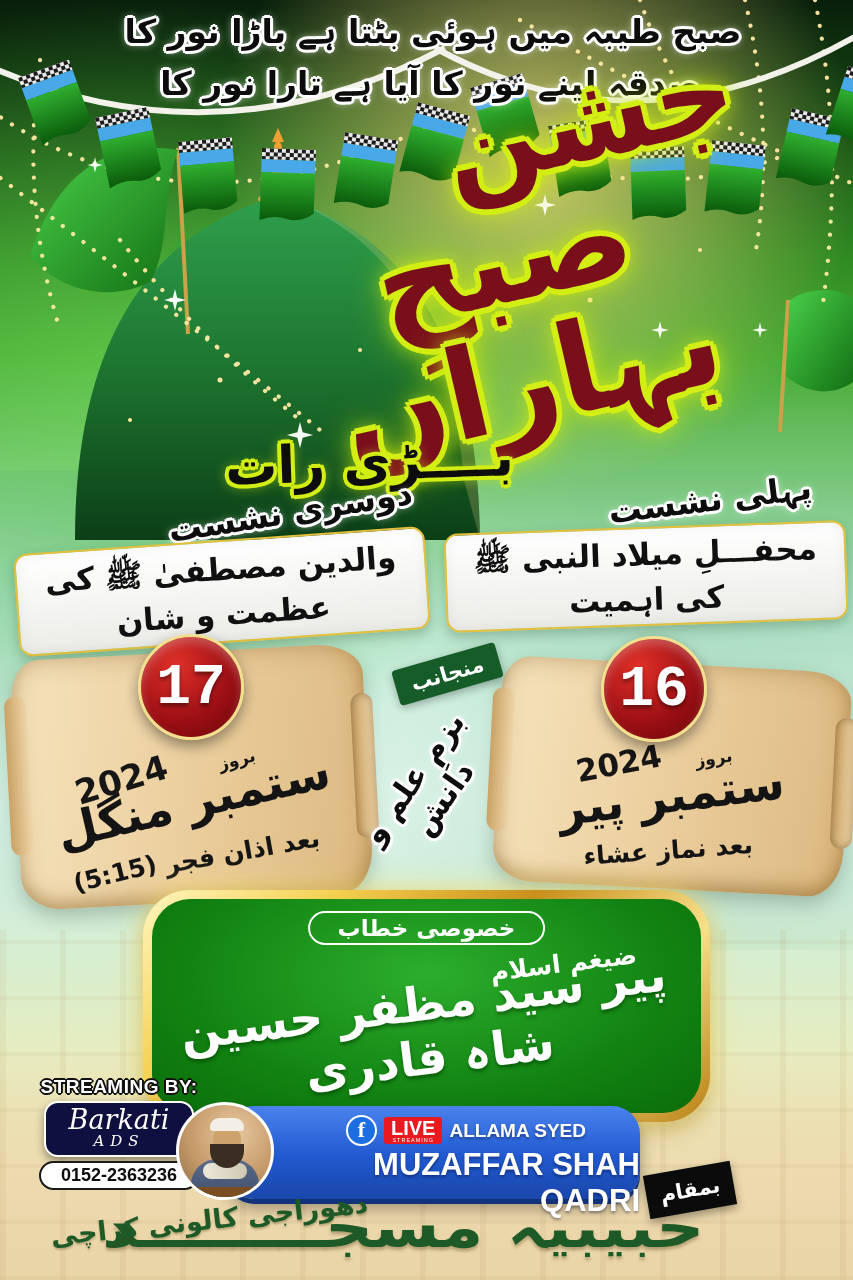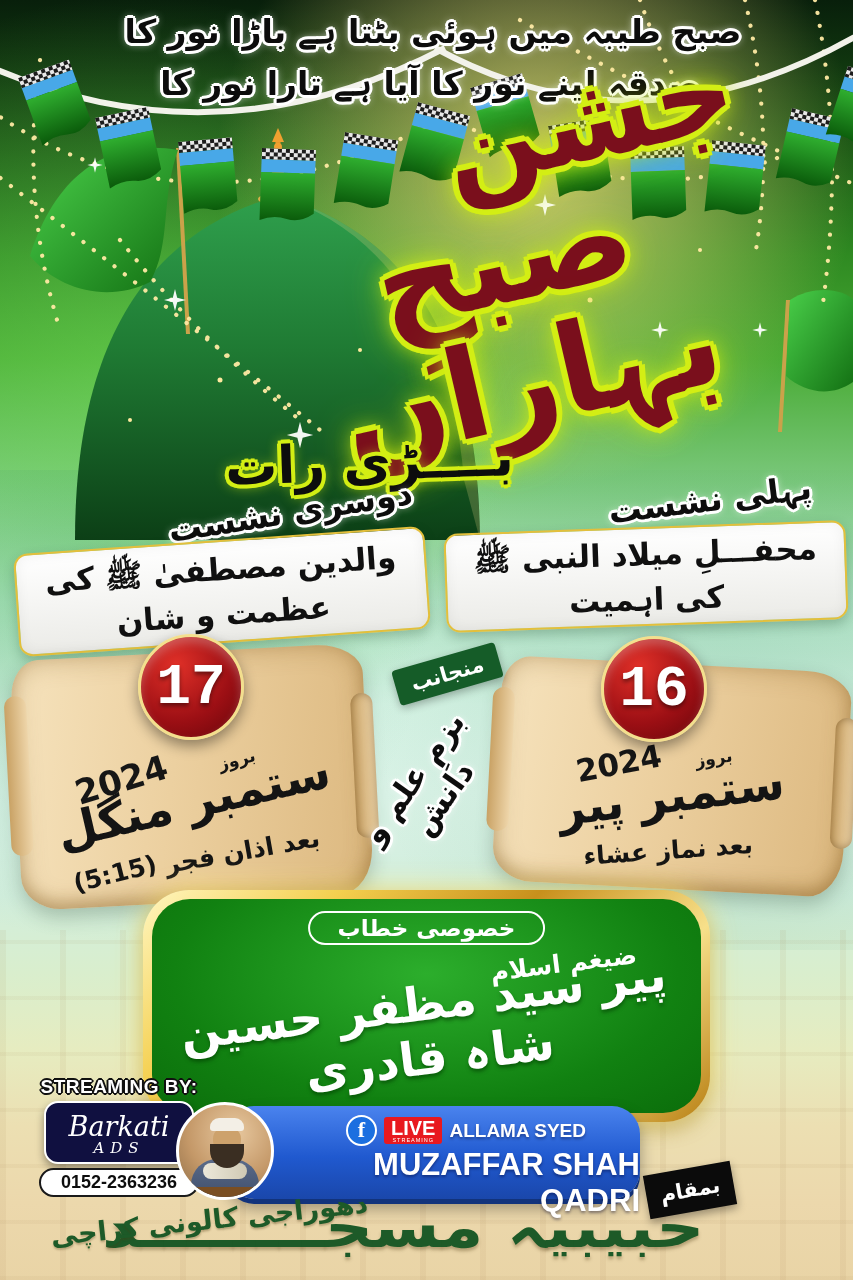--- a/index.html
+++ b/index.html
@@ -102,21 +102,21 @@
       background:radial-gradient(ellipse at 50% 35%, #2cae2c, #118111 65%, #0b6d0b);}
   .special-pill{position:absolute;left:50%;top:12px;transform:translateX(-50%);
       border:2.5px solid #fff;border-radius:999px;padding:2px 28px;color:#fff;font-size:23px;font-weight:700;}
   .honorific{position:absolute;right:64px;top:50px;transform:rotate(-7deg);color:#fff;font-size:25px;font-weight:700;}
   .speaker-name{position:absolute;left:4%;right:4%;top:78px;text-align:center;transform:rotate(-7deg);
       color:#fff;font-size:47px;font-weight:800;line-height:1.15;text-shadow:0 3px 4px rgba(0,60,0,.55);}
 
   .designer{position:absolute;left:30px;top:1076px;width:178px;text-align:center;z-index:7;}
   .designer .head{color:#fff;font-family:"Liberation Sans",sans-serif;font-size:19px;font-weight:800;letter-spacing:.5px;}
   .designer .badge{margin:3px auto 0;background:var(--c_navy);border:2px solid #fff;border-radius:14px;
-      padding:10px 8px 5px;width:150px;box-shadow:0 4px 8px rgba(0,0,0,.4);}
+      padding:3px 8px 5px;width:150px;box-shadow:0 4px 8px rgba(0,0,0,.4);}
   .designer .brand{color:#fff;font-family:"DejaVu Serif",serif;font-style:italic;font-size:27px;line-height:1;}
   .designer .brand-sub{color:#fff;font-family:"DejaVu Serif",serif;font-style:italic;font-size:15px;letter-spacing:6px;line-height:1.1;}
   .designer .phone{margin:4px auto 0;background:#fff;border:2px solid #1a1a1a;border-radius:999px;
       width:160px;padding:2px 0;font-family:"Liberation Sans",sans-serif;font-size:18px;font-weight:800;color:#0d0d0d;}
 
   .live-bar{position:absolute;left:226px;top:1106px;width:414px;height:93px;border-radius:28px;z-index:6;
       background:linear-gradient(180deg,#4a83ee,#2059cf 55%,#1a47ab);
       box-shadow:0 5px 0 #12337c, 0 9px 16px rgba(0,0,0,.35);}
   .live-bar .row1{display:flex;align-items:center;justify-content:center;gap:7px;margin-top:9px;padding-left:66px;}
   .fb-icon{width:31px;height:31px;border-radius:50%;background:#1b6fe0;border:2.5px solid #fff;

